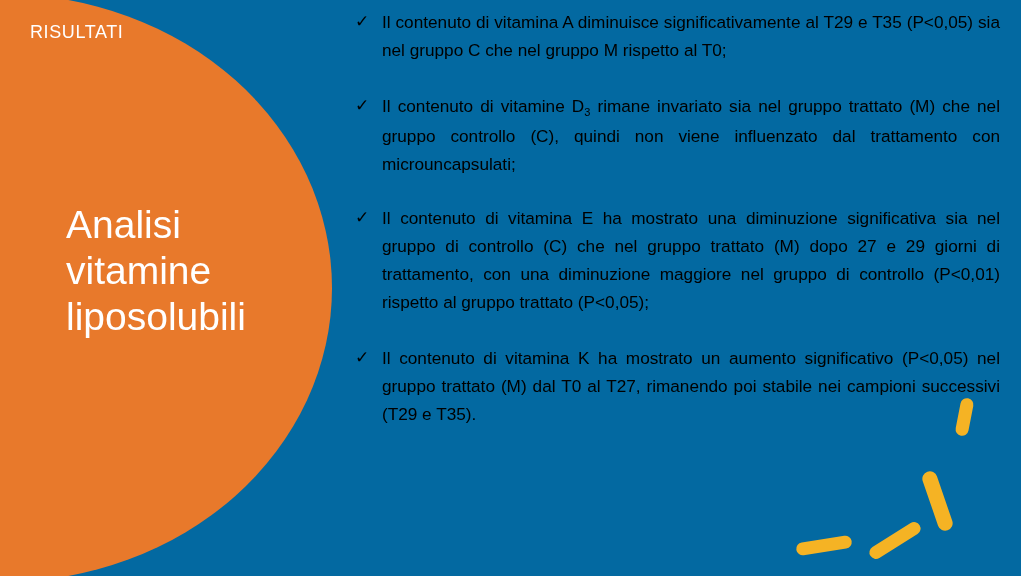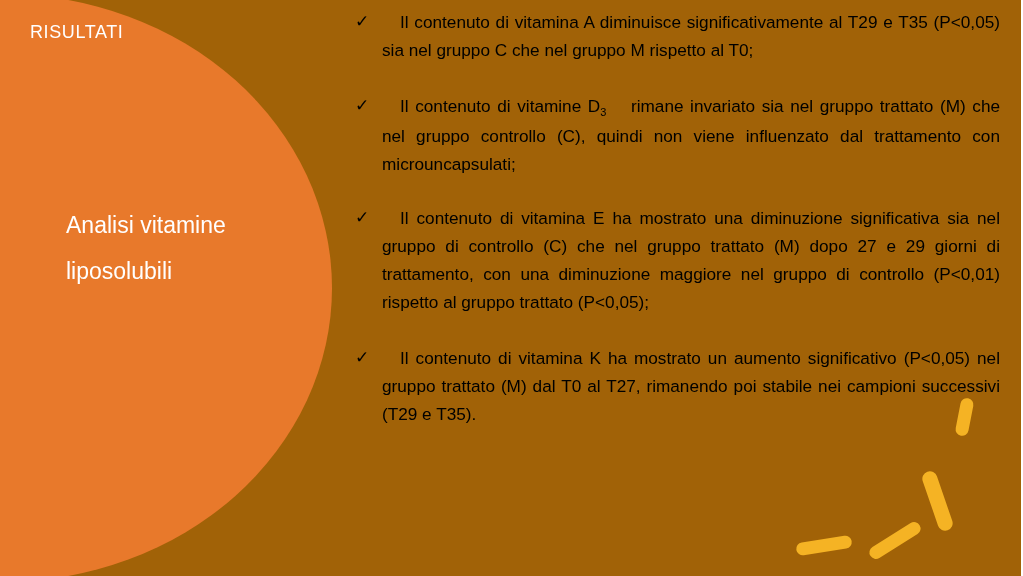--- a/index.html
+++ b/index.html
@@ -10,21 +10,21 @@
     width: 1023px;
     height: 576px;
     background: #ffffff;
     font-family: "Liberation Sans", sans-serif;
     overflow: hidden;
   }
   .slide {
     position: relative;
     width: 1023px;
     height: 576px;
-    background: #a16207;
+    background: #0369a1;
     overflow: hidden;
   }
   
   .orange-shape {
     position: absolute;
     left: -328px;
     top: -6px;
     width: 660px;
     height: 588px;
     background: #E8792B;
@@ -38,21 +38,21 @@
     font-size: 18px;
     letter-spacing: 0.6px;
     font-family: "Liberation Sans", sans-serif;
   }
   .shape-title {
     position: absolute;
     left: 66px;
     top: 202px;
     width: 250px;
     color: #ffffff;
-    font-size: 23px;
+    font-size: 39px;
     line-height: 46px;
     font-family: "Liberation Sans", sans-serif;
     font-weight: 400;
   }
   
   .bullets {
     position: absolute;
     left: 352px;
     top: 8px;
     width: 648px;
@@ -71,21 +71,21 @@
   }
   .bullet:last-child { margin-bottom: 0; }
   .check {
     position: absolute;
     left: 3px;
     top: 0px;
     font-size: 17px;
     line-height: 28px;
     color: #000000;
   }
-  .bullet .txt { display: inline; margin-left: 18px; }
+  .bullet .txt { display: inline; }
   sub {
     font-size: 11px;
     vertical-align: baseline;
     position: relative;
     top: 4px;
   }
   
   .stroke {
     position: absolute;
     background: #F5B324;

